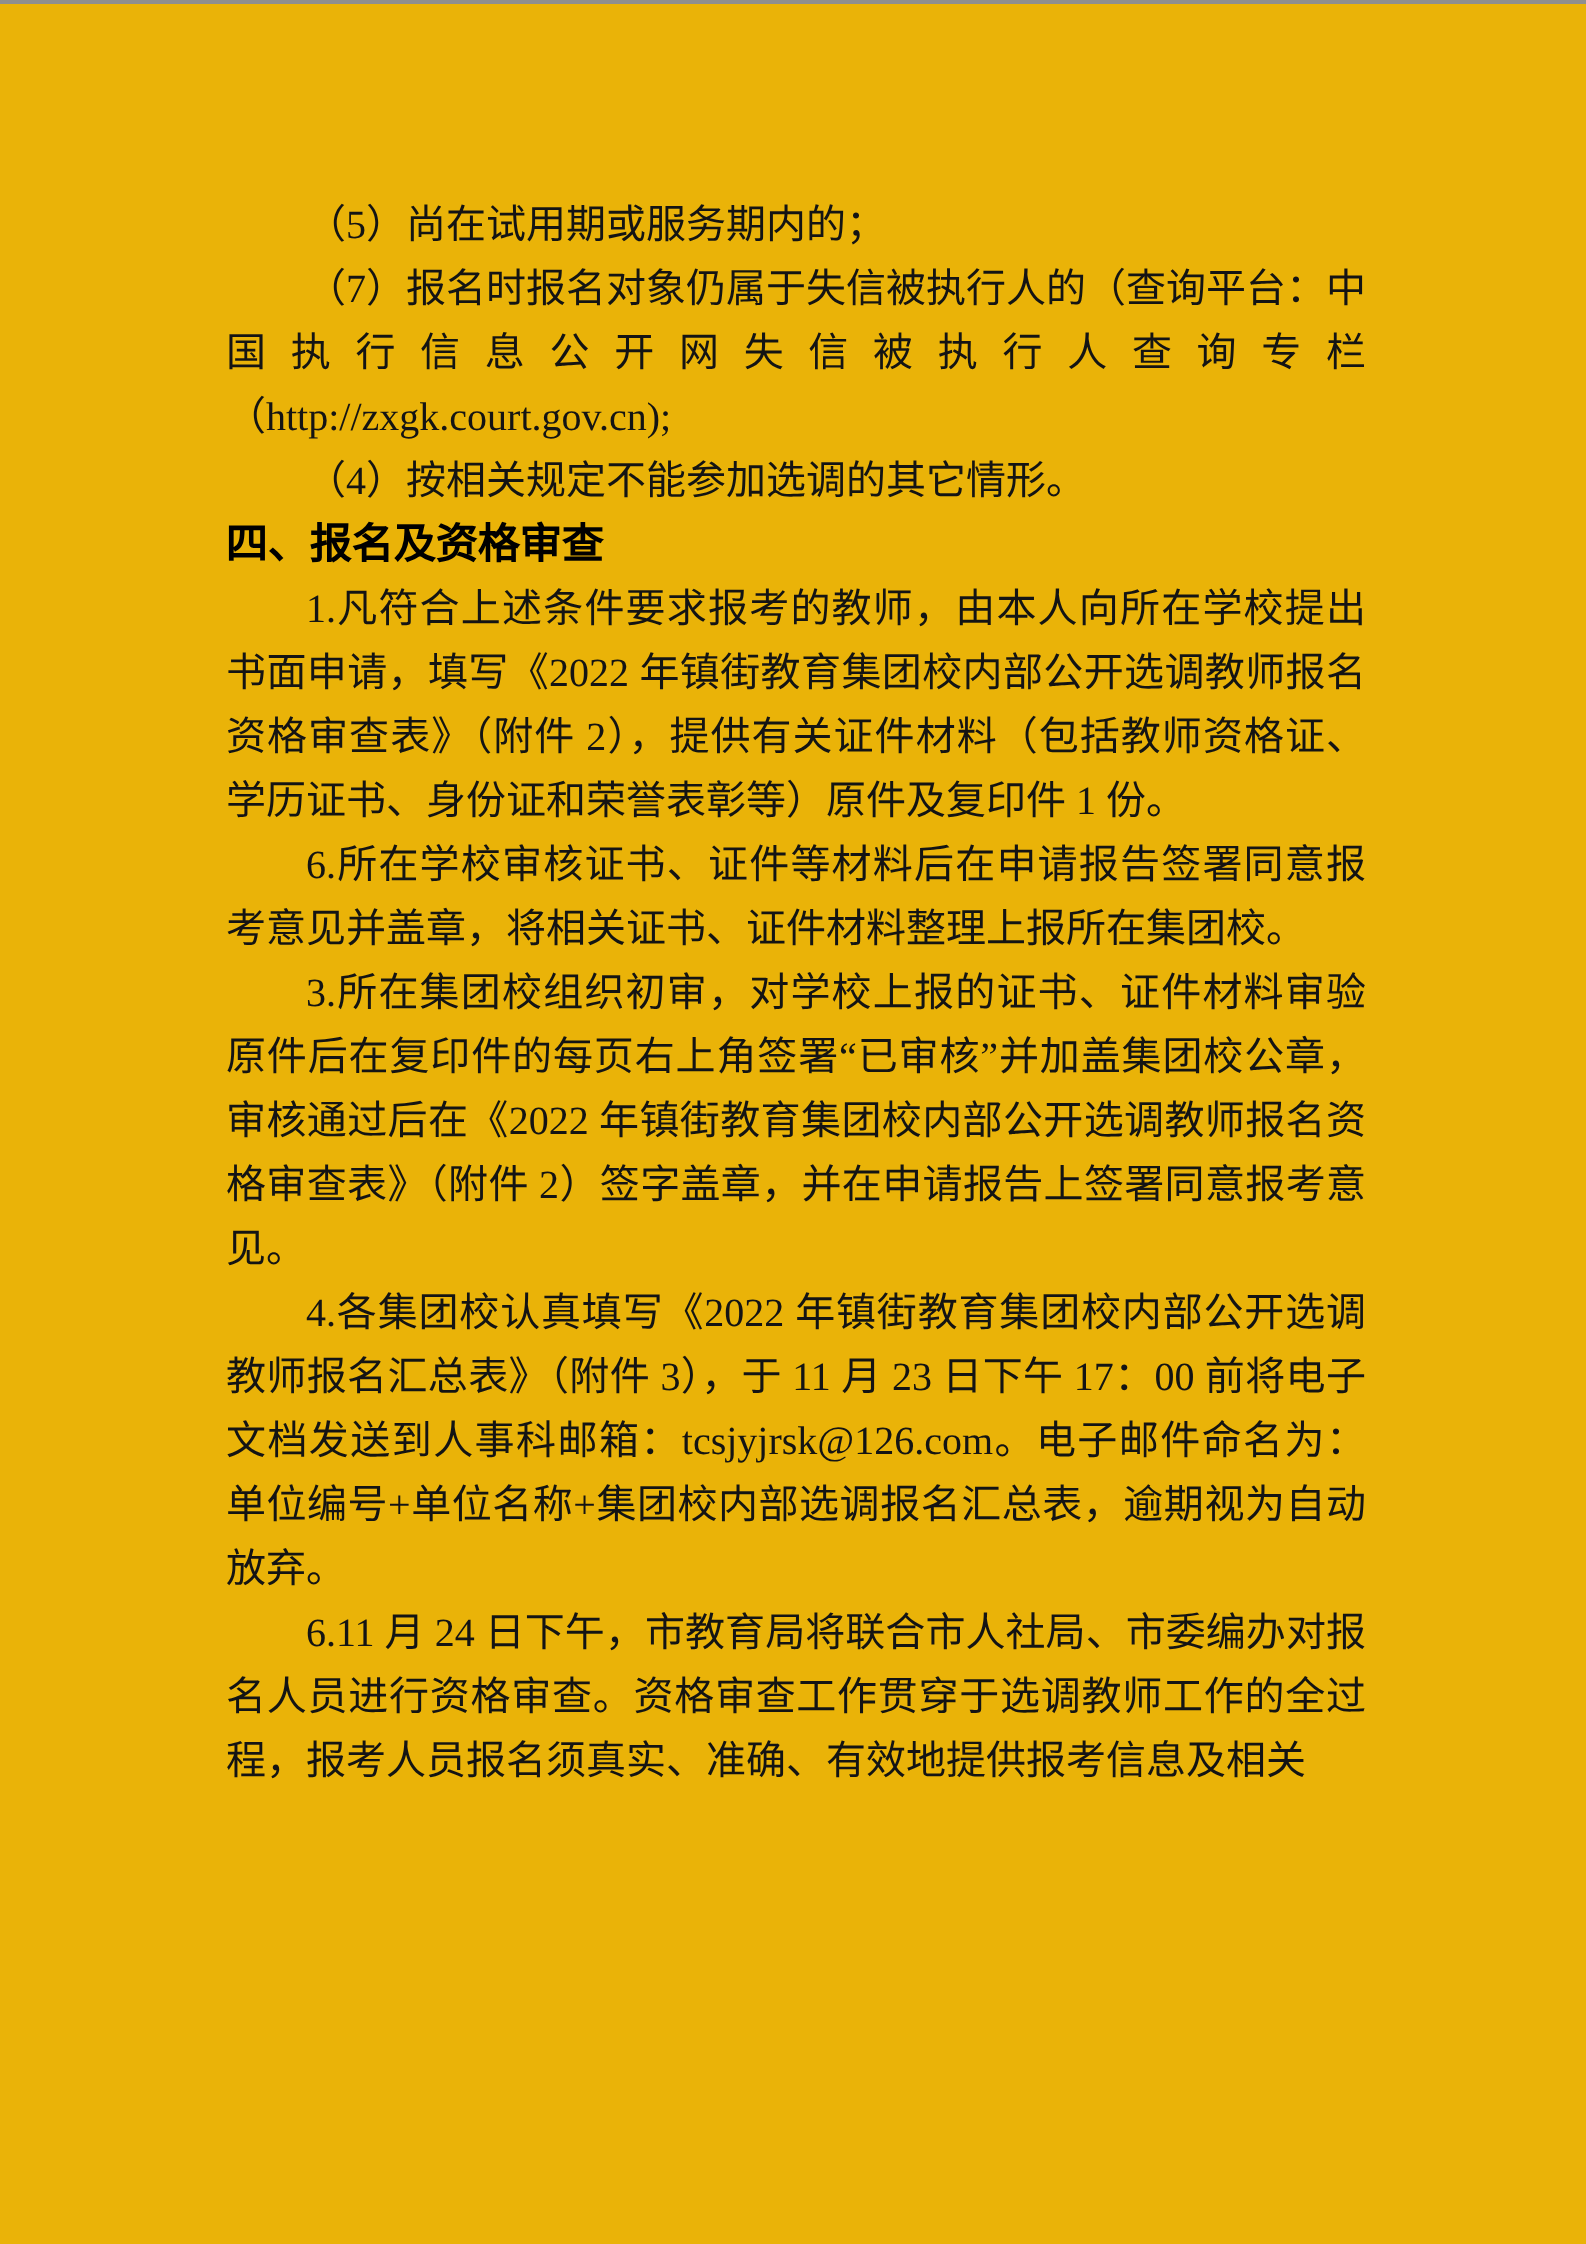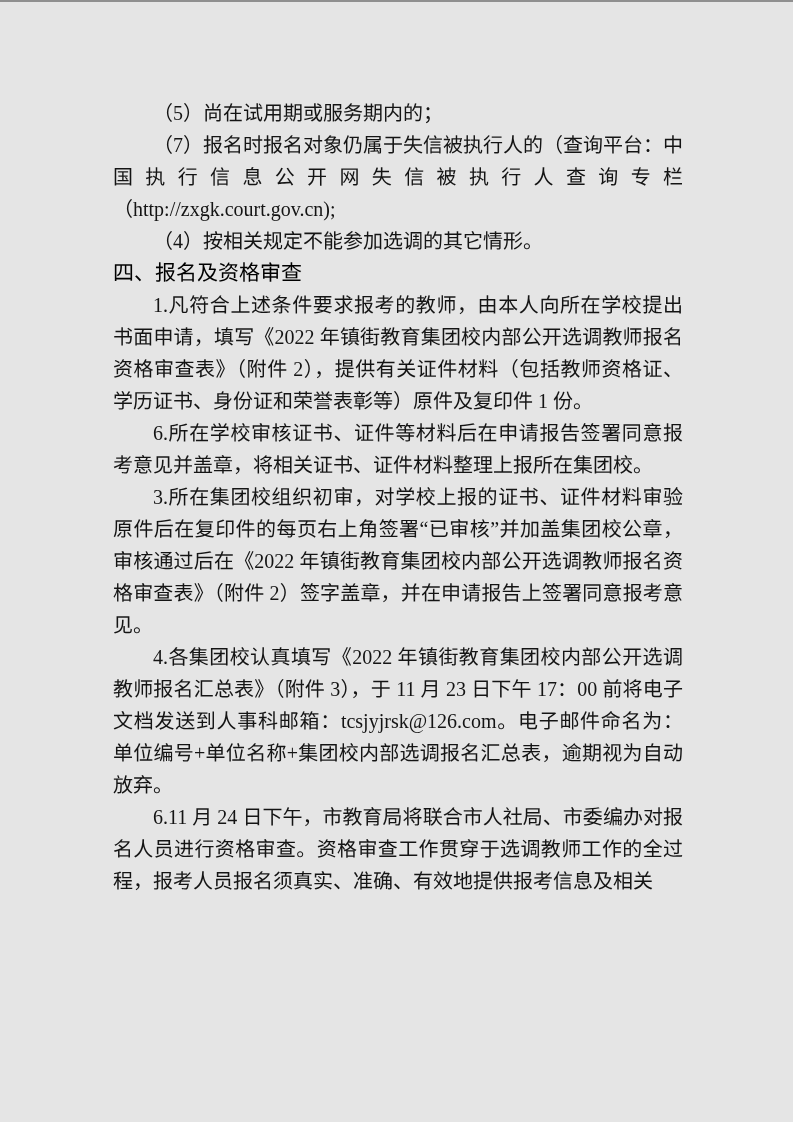--- a/index.html
+++ b/index.html
@@ -4,21 +4,21 @@
 <style>
   html, body {
     margin: 0;
     padding: 0;
     background: #ffffff;
   }
   .page {
     position: relative;
     width: 793px;
     height: 1122px;
-    background: #e5e5e5;
+    background: #eab308;
     overflow: hidden;
   }
   .page-top-edge {
     position: absolute;
     top: 0;
     left: 0;
     width: 793px;
     height: 2px;
     background: #8f8f8f;
   }
@@ -35,21 +35,21 @@
     font-size: 20px;
     line-height: 32px;
     text-align: justify;
     text-justify: inter-character;
     text-indent: 2em;
     word-break: normal;
   }
   .heading {
     margin: 0;
     font-family: "Liberation Sans", "DejaVu Sans", sans-serif;
-    font-weight: 400;
+    font-weight: 700;
     font-size: 21px;
     line-height: 32px;
     color: #000000;
     text-indent: 0;
   }
 </style>
 </head>
 <body>
 
 <div class="page">

